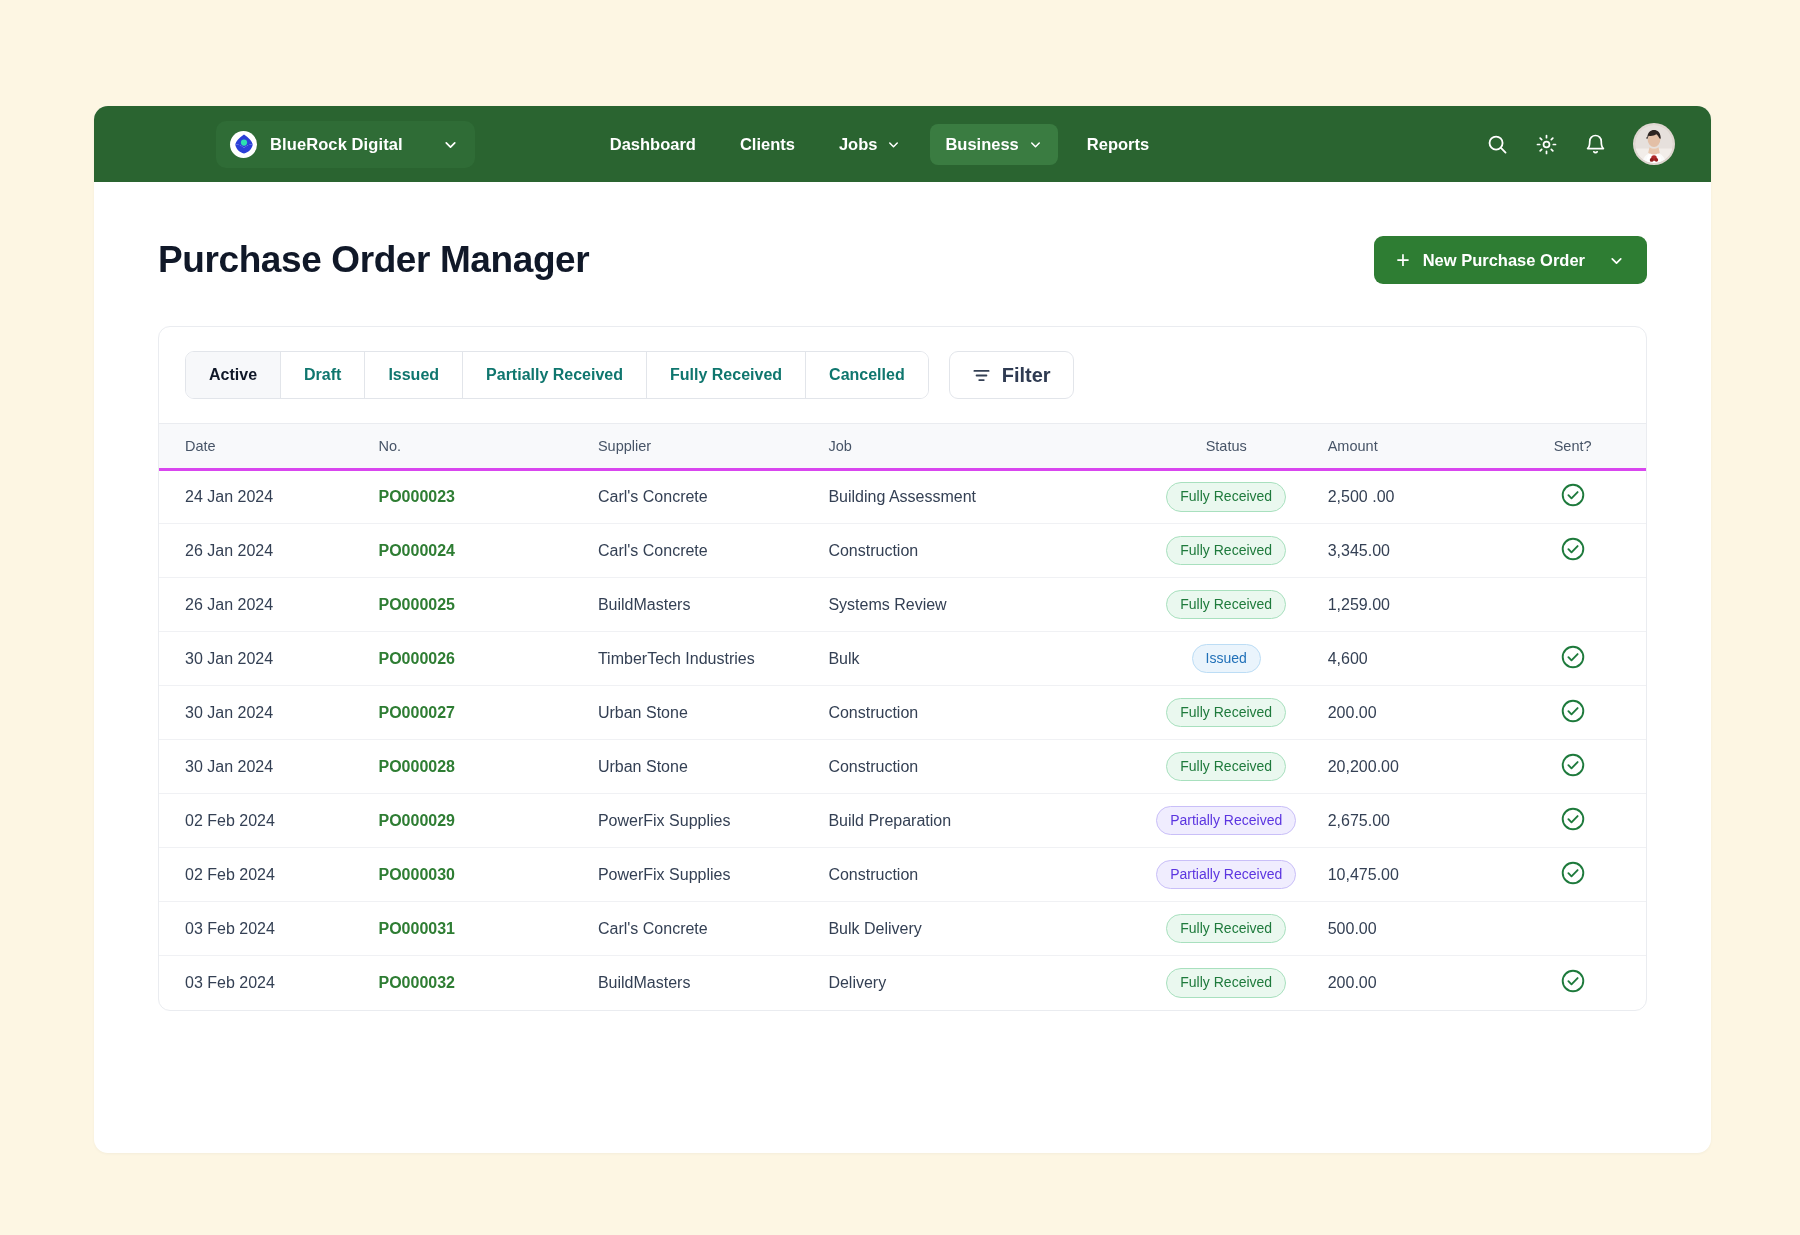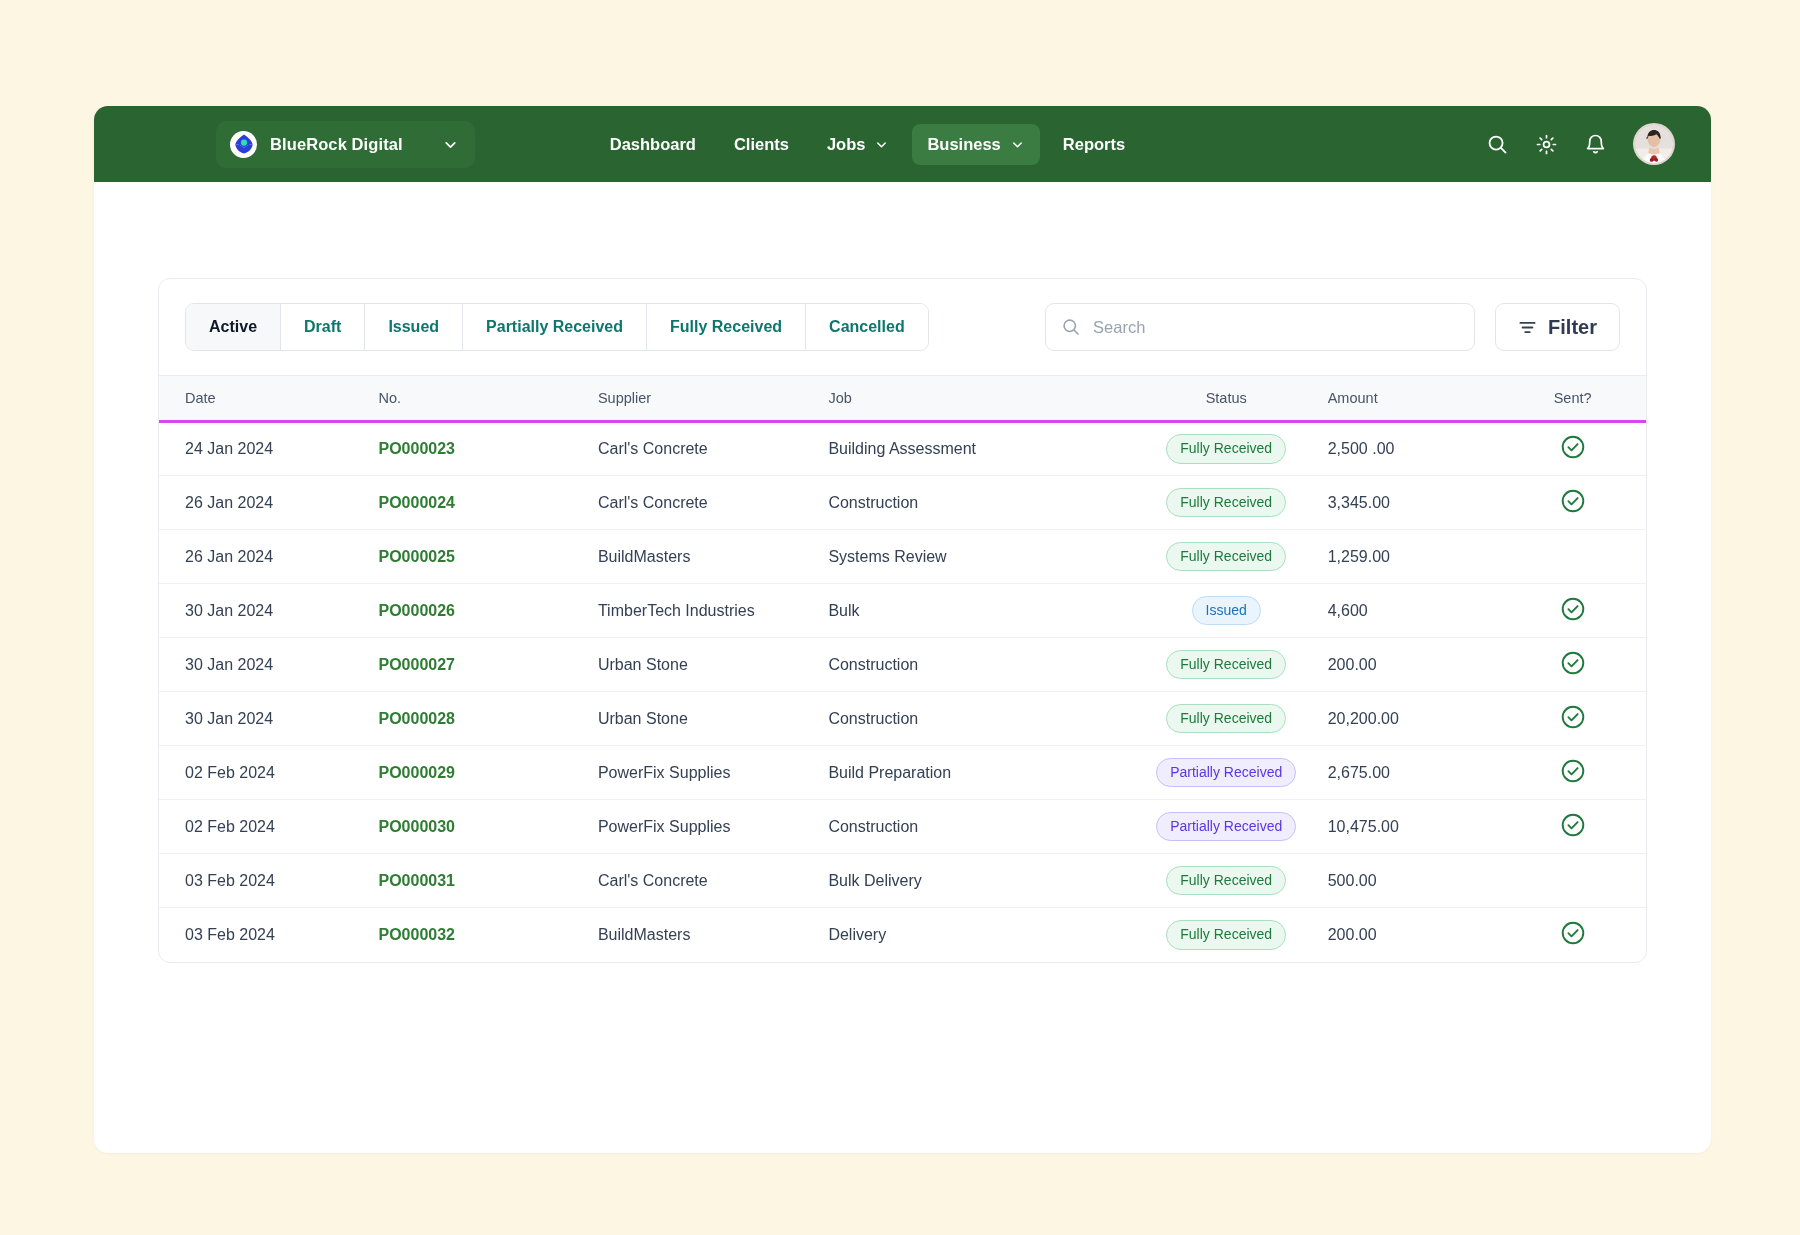--- a/index.html
+++ b/index.html
@@ -46,21 +46,21 @@
     display: flex; align-items: center; justify-content: center;
     flex: 0 0 auto;
   }
   .brand-name {
     color: #ffffff; font-size: 16.5px; font-weight: 700;
     letter-spacing: .1px; white-space: nowrap;
   }
   .brand-caret { margin-left: 26px; display:flex; }
 
   .nav-links {
-    display: flex; align-items: center; gap: 8px;
+    display: flex; align-items: center; gap: 14px;
     margin-left: 120px;
   }
   .nav-link {
     color: #ffffff; font-size: 16.5px; font-weight: 700;
     padding: 11px 15px; border-radius: 8px;
     display: flex; align-items: center; gap: 9px;
     white-space: nowrap; cursor: pointer;
   }
   .nav-link.active { background: #3A7C41; }
 
@@ -298,20 +298,32 @@
               <circle cx="18.4" cy="38.6" r="2.1" fill="#8E1F1F"></circle>
               <circle cx="23.6" cy="38.6" r="2" fill="#991F1F"></circle>
             </g>
           </svg>
         </span>
       </div>
     </div>
 
     <div class="body-area">
 
+      <div class="page-head">
+        <div class="page-title">Purchase Order Manager</div>
+        <button class="new-po-btn">
+          <span class="plus">+</span>
+          <span>New Purchase Order</span>
+          <span class="caret">
+            <svg width="17" height="17" viewBox="0 0 20 20" fill="none">
+              <path d="M5 8l5 5 5-5" stroke="#fff" stroke-width="2" stroke-linecap="round" stroke-linejoin="round"></path>
+            </svg>
+          </span>
+        </button>
+      </div>
 
       <div class="table-card">
 
         <div class="toolbar">
           <div class="tabs">
             <div class="tab active">
                 <span>Active</span>
               </div>
             <div class="tab">
                 <span>Draft</span>
@@ -323,29 +335,20 @@
                 <span>Partially Received</span>
               </div>
             <div class="tab">
                 <span>Fully Received</span>
               </div>
             <div class="tab">
                 <span>Cancelled</span>
               </div>
           </div>
 
-          <div class="search-wrap">
-            <span class="search-icon-abs">
-              <svg width="20" height="20" viewBox="0 0 24 24" fill="none">
-                <circle cx="10.5" cy="10.5" r="6.8" stroke="#98A2B3" stroke-width="1.9"></circle>
-                <path d="M15.6 15.6 L20.4 20.4" stroke="#98A2B3" stroke-width="1.9" stroke-linecap="round"></path>
-              </svg>
-            </span>
-            <input class="search-input" type="text" placeholder="Search" value="" style="">
-          </div>
 
           <button class="filter-btn">
             <span>
               <svg width="19" height="19" viewBox="0 0 20 20" fill="none" style="display:block">
                 <path d="M2.5 5.2h15M4.8 10h10.4M7.6 14.8h4.8" stroke="#344054" stroke-width="1.9" stroke-linecap="round"></path>
               </svg>
             </span>
             <span>Filter</span>
           </button>
         </div>

